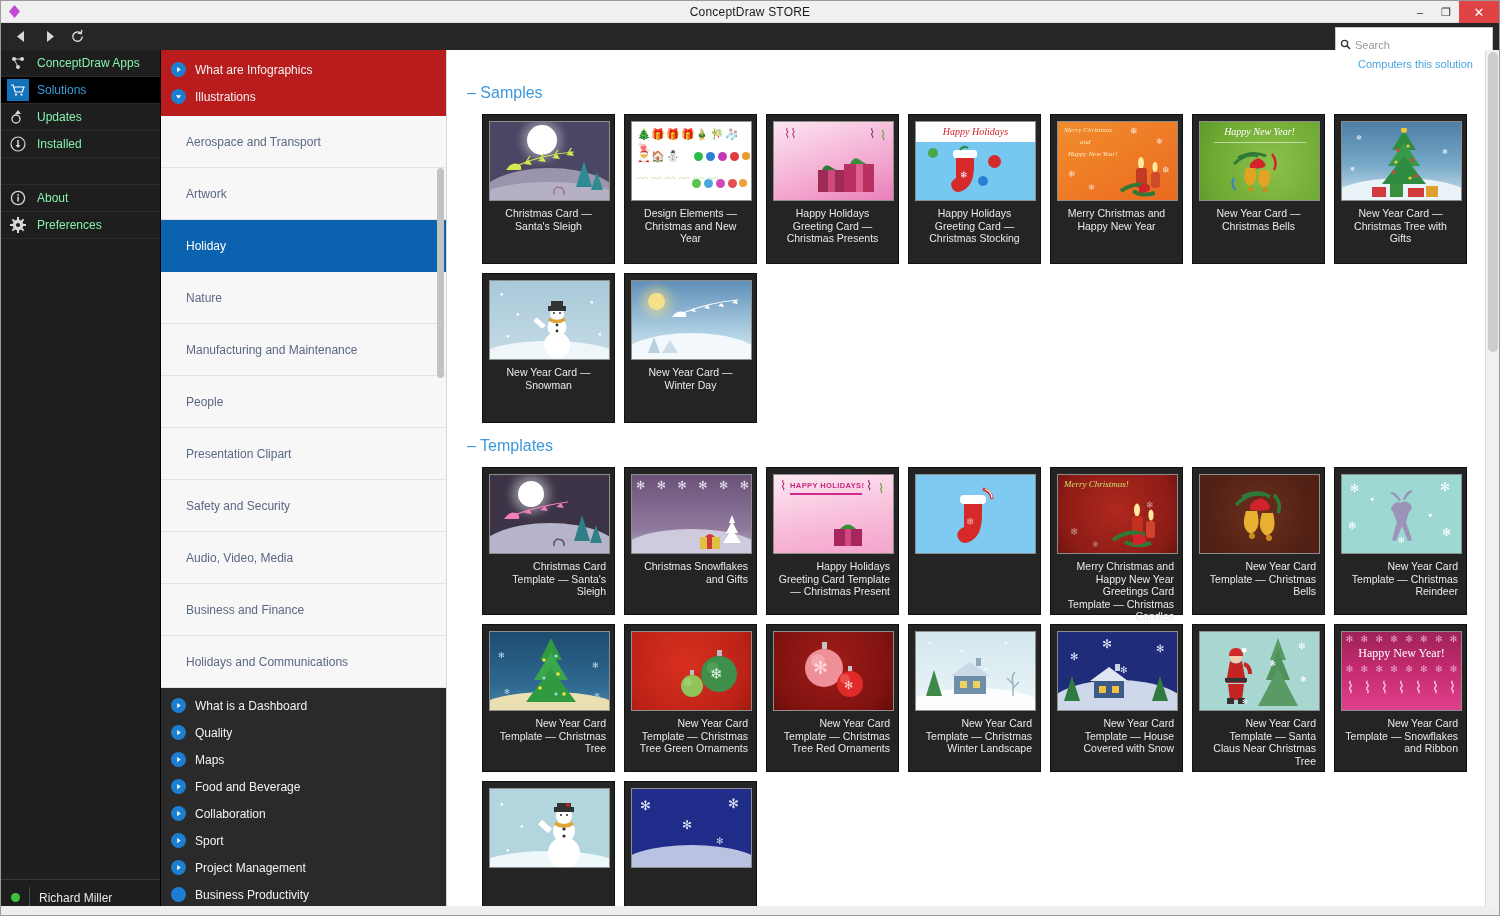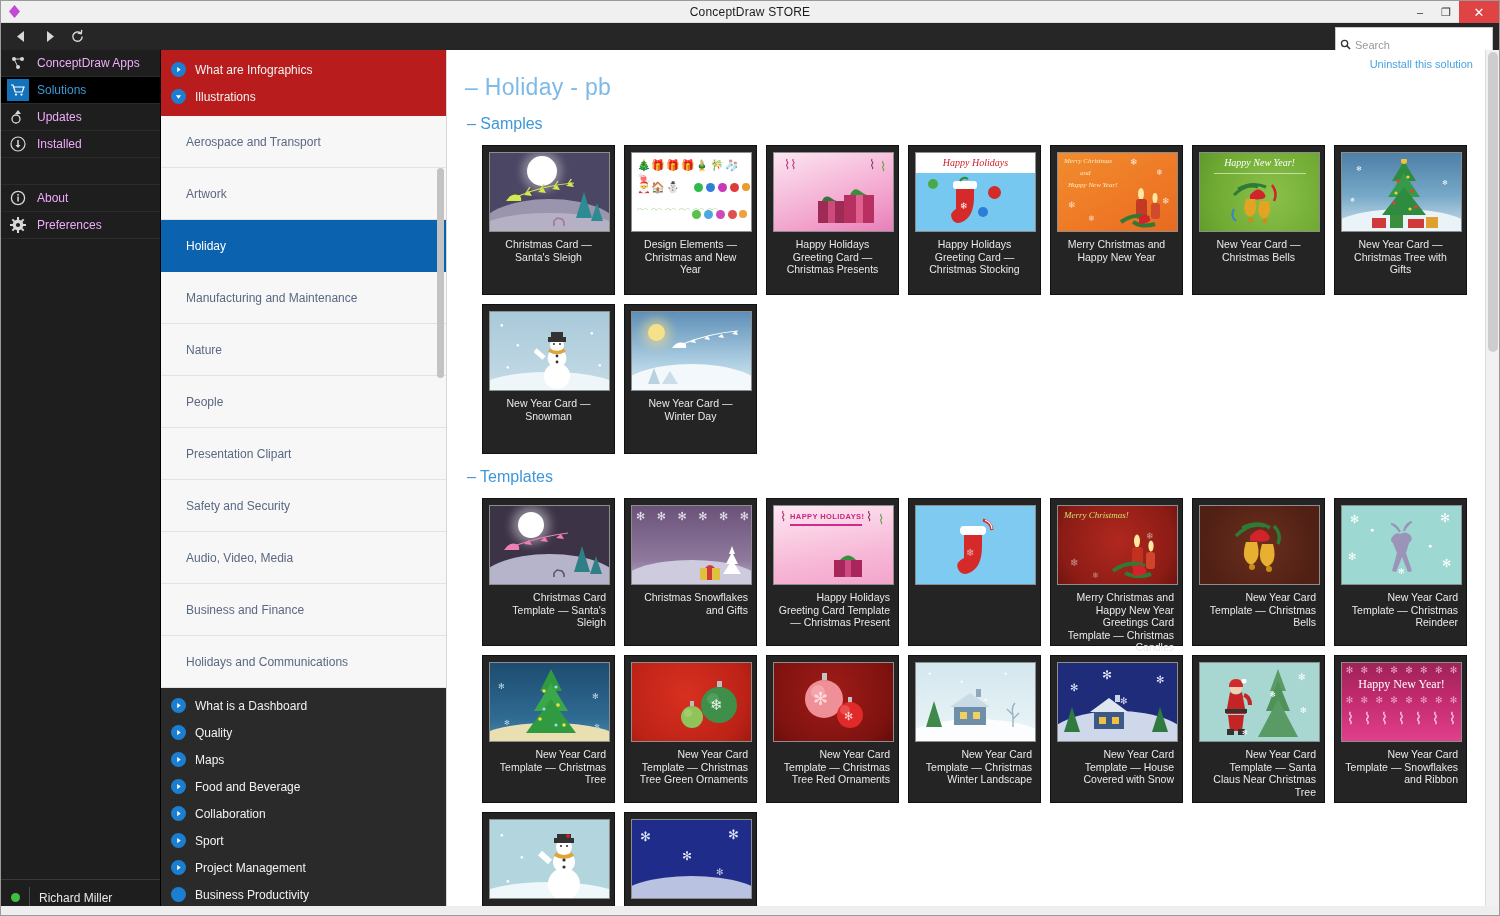--- a/index.html
+++ b/index.html
@@ -49,21 +49,21 @@
   
   .body-row { display: flex; height: 865px; }
 
   
   .rail {
     width: 160px; background: #1e1e1e; display: flex; flex-direction: column;
     border-right: 1px solid #000;
   }
   .rail-item {
     height: 27px; display: flex; align-items: center; gap: 8px;
-    color: #f0abfc; font-size: 12px; padding-left: 6px;
+    color: #86efac; font-size: 12px; padding-left: 6px;
     border-bottom: 1px solid #2b2b2b;
   }
   .rail-item .ri-ico {
     width: 22px; height: 22px; display: flex; align-items: center; justify-content: center; flex: 0 0 22px;
   }
   .rail-item.active { background: #000; color: #3a9ad9; }
   .rail-item.active .ri-ico { background: #1273ba; }
   .rail-spacer { height: 27px; border-bottom: 1px solid #2b2b2b; background: #1e1e1e; }
   .rail-fill { flex: 1; background: #1e1e1e; }
   .rail-status {
@@ -314,24 +314,24 @@
         <div class="cat-white">
             <span>Aerospace and Transport</span>
           </div>
         <div class="cat-white">
             <span>Artwork</span>
           </div>
         <div class="cat-white selected">
             <span>Holiday</span>
           </div>
         <div class="cat-white">
+            <span>Nature</span>
+          </div>
+        <div class="cat-white">
             <span>Manufacturing and Maintenance</span>
-          </div>
-        <div class="cat-white">
-            <span>Nature</span>
           </div>
         <div class="cat-white">
             <span>People</span>
           </div>
         <div class="cat-white">
             <span>Presentation Clipart</span>
           </div>
         <div class="cat-white">
             <span>Safety and Security</span>
           </div>
@@ -409,24 +409,23 @@
         </div>
       </div>
 
       <div class="cat-scroll"></div>
     </div>
 
     <div class="content">
       <div class="content-inner">
 
         <div class="uninstall-row">
-          <a class="uninstall-link" href="#">Uninstall this solution</a>
-        </div>
-
-        <div class="sol-title">– Holiday - pb</div>
+          <a class="uninstall-link" href="#">Computers this solution</a>
+        </div>
+
 
         <div class="section-title">– Samples</div>
 
         <div class="grid samples">
 
           <div class="card">
             <div class="thumb">
               <div class="sky" style="background:#4a4663"></div>
               <div class="moon" style="left:37px;top:3px;width:30px;height:30px;box-shadow:0 0 9px 5px rgba(255,255,255,.35)"></div>
               <div class="hill" style="bottom:0;height:32px;background:#9a95ac"></div>

